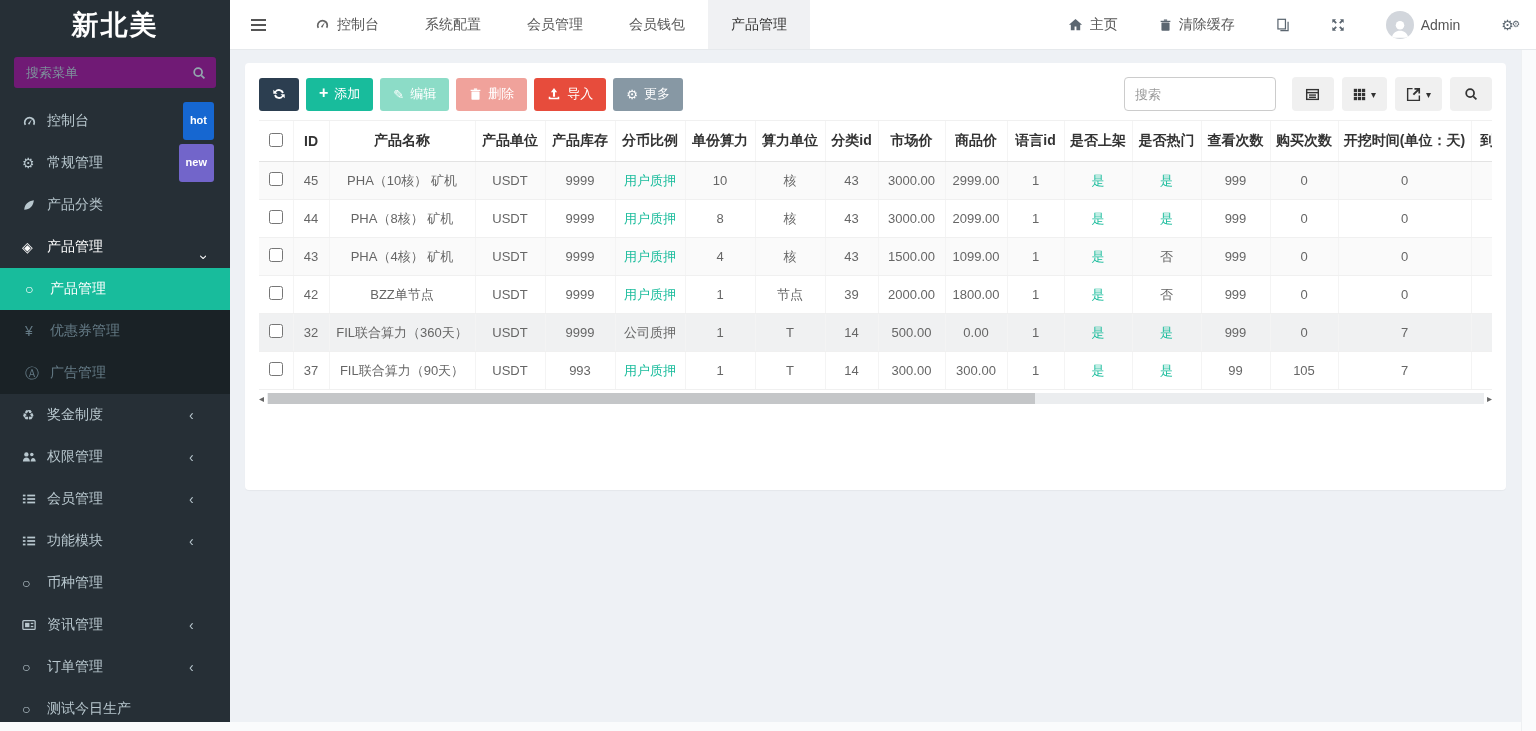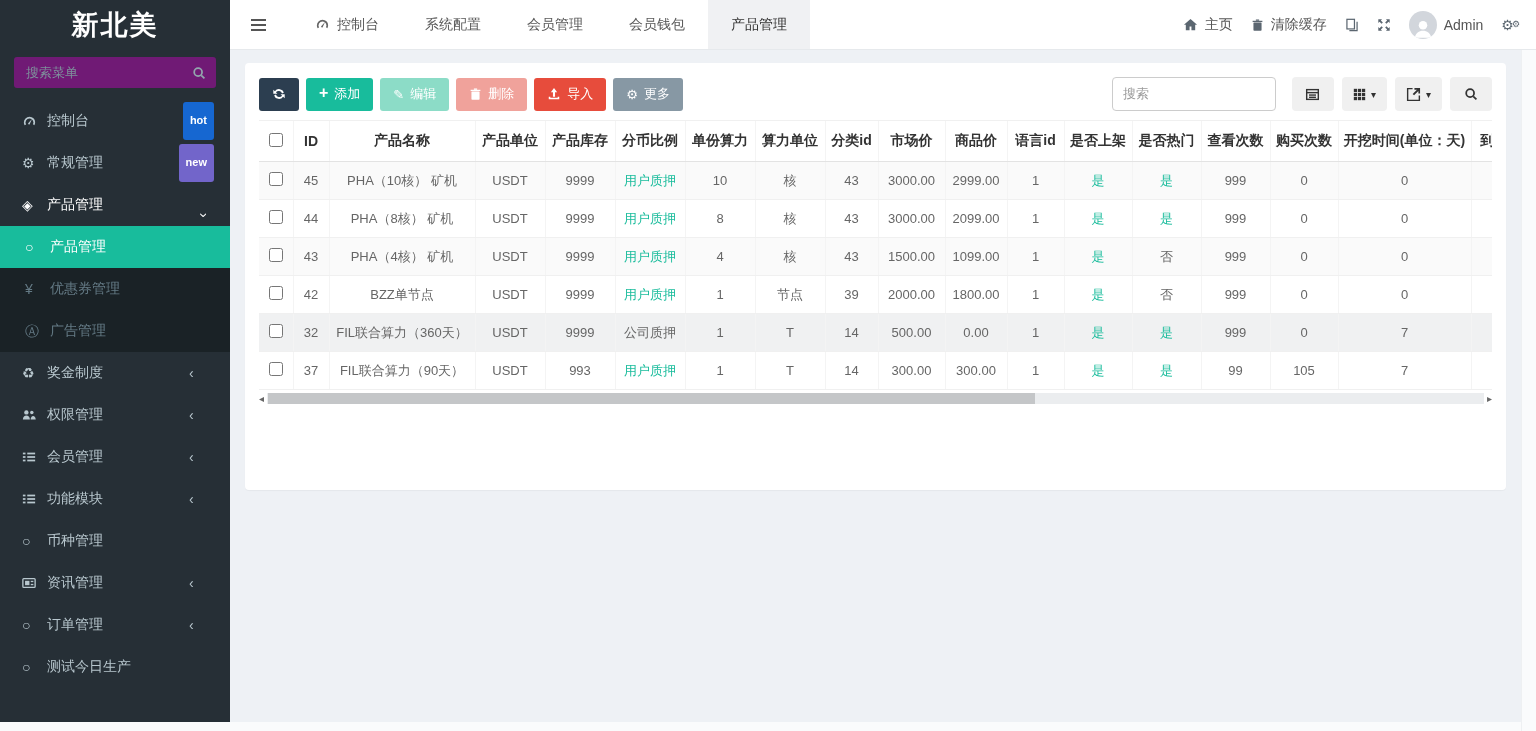--- a/index.html
+++ b/index.html
@@ -32,21 +32,21 @@
   .chev.rot-down { transform:rotate(-90deg); }
 
   
   .topbar { position:absolute; left:230px; top:0; right:0; height:50px; background:#fff; display:flex; align-items:stretch; border-bottom:1px solid #e6e9ec; z-index:3; }
   .burger { width:44px; display:flex; flex-direction:column; justify-content:center; align-items:center; gap:3px; cursor:pointer; margin-left:6px; }
   .burger i { display:block; width:15px; height:2px; background:#555; }
   .tabs { display:flex; list-style:none; margin:0 0 0 12px; padding:0; }
   .tab { display:flex; align-items:center; gap:7px; padding:0 23px; font-size:14px; color:#595959; cursor:pointer; }
   .tab .ico { color:#666; }
   .tab.active { background:#f0f1f3; color:#333; }
-  .top-right { margin-left:auto; display:flex; align-items:center; gap:18px; padding-right:16px; font-size:14px; color:#555; }
+  .top-right { margin-left:auto; display:flex; align-items:center; gap:41px; padding-right:16px; font-size:14px; color:#555; }
   .tr-item { display:flex; align-items:center; gap:7px; cursor:pointer; white-space:nowrap; }
   .tr-item .ico { color:#5b6670; }
   .avatar { width:28px; height:28px; border-radius:50%; background:#d2d6dc; display:inline-flex; align-items:flex-end; justify-content:center; overflow:hidden; }
   .cog2 { font-size:9px; vertical-align:super; margin-left:-2px; }
 
   
   .content { position:absolute; left:230px; top:50px; right:15px; bottom:9px; background:#eef1f5; padding:13px 15px; overflow:hidden; z-index:1; }
   .vstrip { position:absolute; top:50px; right:0; bottom:0; width:15px; background:#fafbfc; border-left:1px solid #eef0f2; z-index:2; }
   .hstrip { position:absolute; left:0; right:15px; bottom:0; height:9px; background:#fafbfc; z-index:4; }
   .card { background:#fff; border-radius:4px; padding:14px 14px 18px; min-height:427px; box-shadow:0 1px 1px rgba(0,0,0,.04); }
@@ -57,21 +57,21 @@
   .btn { height:33px; border:none; border-radius:3px; color:#fff; font-size:13px; display:inline-flex; align-items:center; gap:6px; padding:0 13px; margin-right:7px; cursor:pointer; font-family:inherit; }
   .btn .ico { font-size:13px; color:#fff; }
   .ico-plus { font-size:16px !important; font-weight:bold; margin-top:-2px; }
   .btn-refresh { background:#2c3e50; }
   .btn-add { background:#18bc9c; }
   .btn-edit { background:#8cdcc7; cursor:default; }
   .btn-delete { background:#f0a29b; cursor:default; }
   .btn-import { background:#e74c3c; }
   .btn-more { background:#8798a4; }
   .right-tools { margin-left:auto; display:flex; align-items:center; gap:8px; }
-  .tsearch { width:164px; height:34px; border:1px solid #ccc; border-radius:4px; padding:14px 10px; font-size:13px; color:#555; outline:none; font-family:Liberation Mono, monospace; margin-right:8px; }
+  .tsearch { width:152px; height:34px; border:1px solid #ccc; border-radius:4px; padding:14px 10px; font-size:13px; color:#555; outline:none; font-family:Liberation Sans, sans-serif; margin-right:8px; }
   .tsearch::placeholder { color:#999; }
   .vbtn { height:34px; min-width:42px; background:#f0f0f0; border:none; border-radius:4px; display:inline-flex; align-items:center; justify-content:center; gap:5px; color:#333; cursor:pointer; padding:0 11px; font-family:inherit; }
   .vbtn .caret { font-size:10px; color:#333; }
 
   
   .twrap { overflow:hidden; border-top:1px solid #f0f0f0; }
   table { border-collapse:collapse; table-layout:fixed; width:1272px; }
   th { font-size:14px; font-weight:bold; color:#333; padding:11px 4px; border-bottom:1px solid #e3e3e3; text-align:center; white-space:nowrap; overflow:hidden; }
   td { font-size:13px; color:#666; height:38px; text-align:center; border-bottom:1px solid #f0f0f0; white-space:nowrap; overflow:hidden; padding:0 4px; }
   th + th, td + td { border-left:1px solid #f4f4f4; }
@@ -110,20 +110,28 @@
             <path d="M7.1 9.3 10.8 5 8.5 10.2a1 1 0 1 1-1.4-.9z" fill="currentColor"></path>
           </svg>
         </span>
         <span class="lbl">控制台</span>
         <span class="badge" style="background: rgb(22, 103, 209);">hot</span>
       </a>
       <a class="mitem">
         <span class="ico">⚙</span>
         <span class="lbl">常规管理</span>
         <span class="badge" style="background: rgb(114, 101, 202);">new</span>
+      </a>
+      <a class="mitem">
+        <span class="ico">
+          <svg viewBox="0 0 16 16" width="14" height="14">
+            <path d="M2.5 13.5C3 7 7 3.5 13.5 2.5c-.5 6.5-4.5 10.5-11 11z" fill="currentColor"></path>
+          </svg>
+        </span>
+        <span class="lbl">产品分类</span>
       </a>
       <a class="mitem open">
         <span class="ico">◈</span>
         <span class="lbl">产品管理</span>
         <span class="ico chev rot-down">‹</span>
       </a>
       <a class="mitem child active">
         <span class="ico">○</span>
         <span class="lbl">产品管理</span>
       </a>

